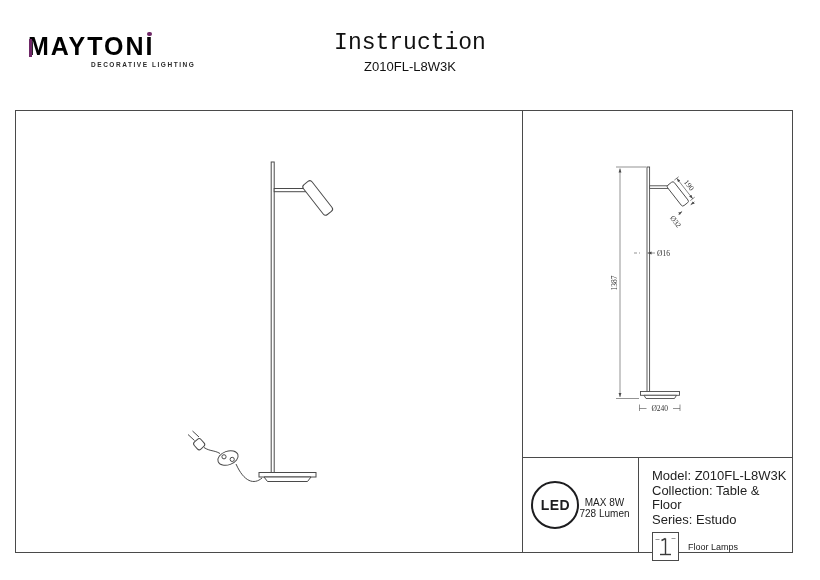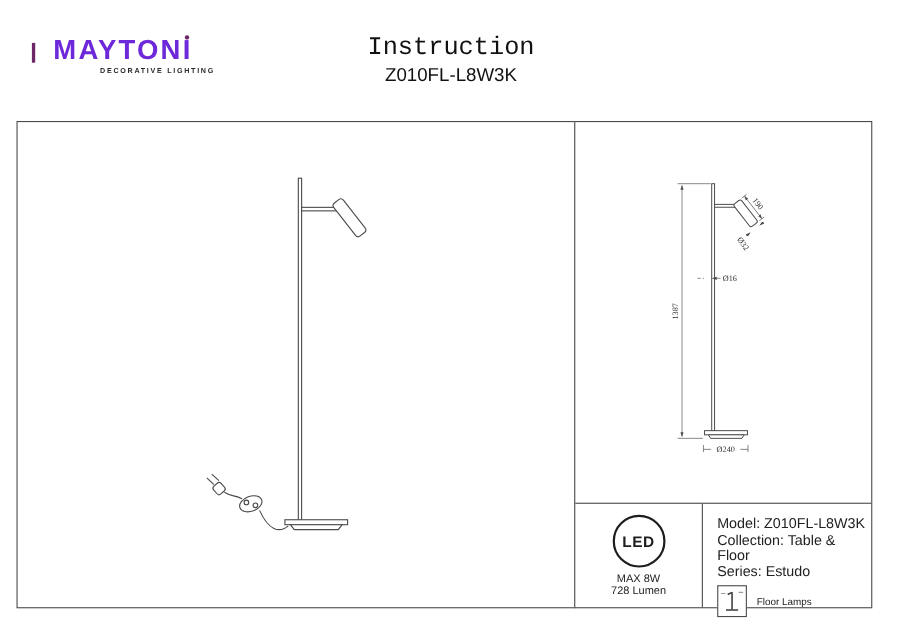--- a/index.html
+++ b/index.html
@@ -2,41 +2,41 @@
 <html><head>
 <meta charset="utf-8">
 <style>
   html,body{margin:0;padding:0;background:#ffffff;}
   .page{position:relative;width:820px;height:580px;background:#fff;overflow:hidden;
         font-family:"Liberation Sans",sans-serif;color:#1d1d1f;}
 
   
   .logo{position:absolute;left:28px;top:34px;}
   .logo-word{position:relative;font-weight:bold;font-size:25px;line-height:25px;
-             letter-spacing:2px;color:#6d28d9;text-align:center;}
+             letter-spacing:2px;color:#000000;}
   .m-accent{position:absolute;left:0.5px;top:5px;width:3.5px;height:18px;background:#6E2766;}
   .i-wrap{position:relative;}
   .i-dot{position:absolute;top:-0.5px;left:1.5px;width:4.5px;height:4.5px;border-radius:50%;background:#6E2766;}
   .logo-tagline{margin-top:2px;margin-left:63px;font-size:6.5px;letter-spacing:1.55px;
                 color:#2a2a2a;font-weight:bold;}
 
   .titleblock{position:absolute;left:0;top:30px;width:820px;text-align:center;pointer-events:none;}
   .title-main{font-size:23px;color:#111;font-family:Liberation Mono, monospace;}
-  .title-model{font-size:17px;color:#111;margin-top:3px;}
+  .title-model{font-size:13px;color:#111;margin-top:3px;}
 
   
   .panel{position:absolute;border:1px solid #4a4a4a;background:#fff;box-sizing:border-box;}
   .panel-left{left:15px;top:110px;width:508px;height:443px;}
   .panel-right{left:522px;top:110px;width:271px;height:443px;}
 
   
   .infobox{position:absolute;left:0;right:0;bottom:0;height:95px;border-top:1px solid #4a4a4a;
            display:flex;box-sizing:border-box;}
   .cell-led{width:116px;border-right:1px solid #4a4a4a;box-sizing:border-box;
-            display:flex;flex-direction:column;align-items:center;justify-content:center;}
+            display:flex;flex-direction:row;align-items:center;justify-content:center;}
   .led-circle{width:44px;height:44px;border:2.2px solid #1d1d1f;border-radius:50%;
               display:flex;align-items:center;justify-content:center;}
   .led-text{font-weight:bold;font-size:14px;letter-spacing:0.5px;color:#1d1d1f;}
   .led-sub{font-size:10px;color:#222;margin-top:5px;line-height:11px;text-align:center;}
   .cell-details{flex:1;padding:11px 0 0 13px;box-sizing:border-box;}
   .spec-line{font-size:13px;color:#222;line-height:14.5px;}
   .category-row{display:flex;align-items:center;margin-top:5px;}
   .category-icon{width:27px;height:29px;border:1px solid #4a4a4a;box-sizing:border-box;
                  display:flex;align-items:center;justify-content:center;background:#fff;}
   .category-label{font-size:9px;color:#222;margin-left:9px;}

